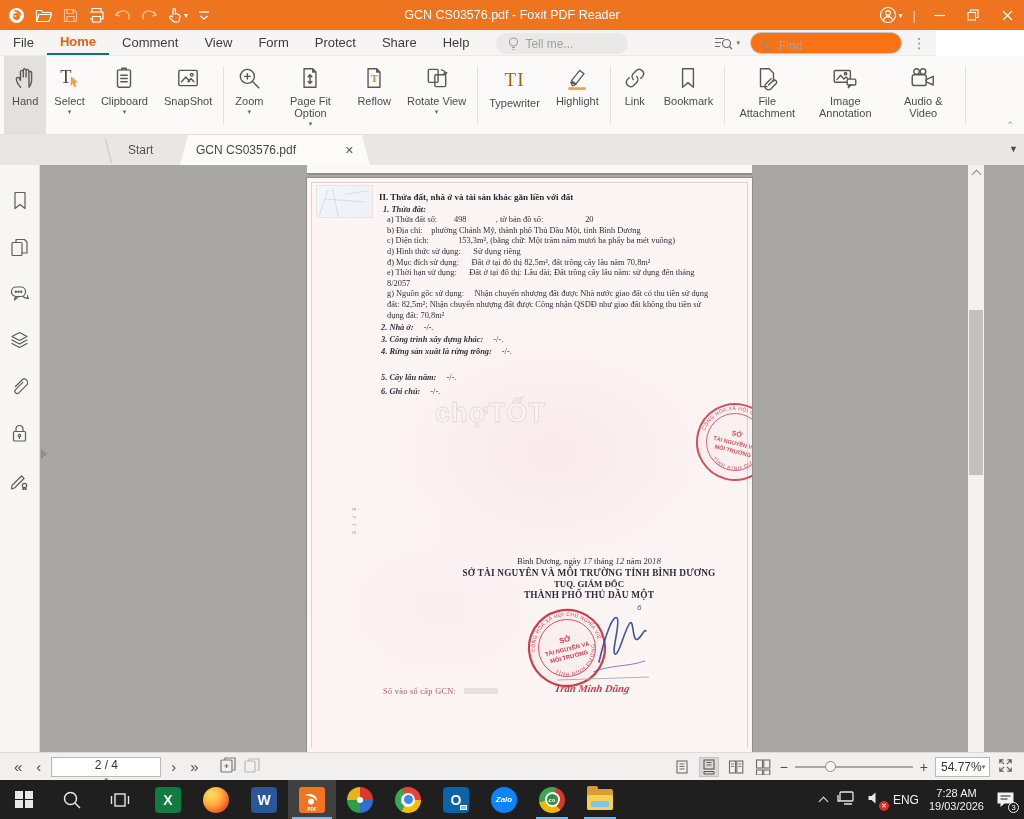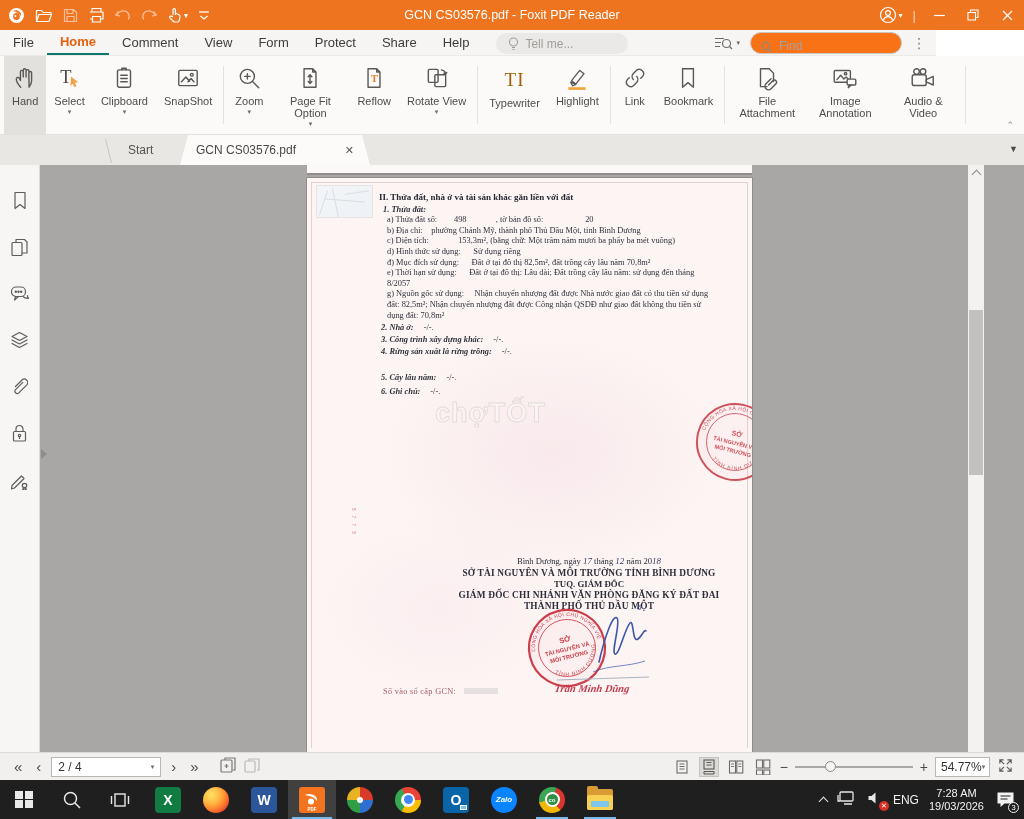--- a/index.html
+++ b/index.html
@@ -120,21 +120,21 @@
   .vs-thumb { position:absolute; left:1px; top:145px; width:14px; height:165px; background:#c3c1bf; }
   .chev-up { width:7px; height:7px; border-left:1.5px solid #8a8886; border-top:1.5px solid #8a8886;
     transform:rotate(45deg); margin-top:3px; }
 
   
   .statusbar { position:absolute; left:0; top:752px; width:1024px; height:28px; background:#f1f0ee;
     border-top:1px solid #dddbd8; display:flex; align-items:center; font-size:12px; color:#4c4a48; }
   .sb-left { display:flex; align-items:center; gap:6px; padding-left:10px; }
   .navg { font-size:15px; color:#4c4a48; padding:0 4px; }
   .pagebox { width:110px; height:20px; border:1px solid #b9b7b4; background:#fff; display:flex;
-    align-items:center; padding:0 6px; gap:4px; }
+    align-items:center; padding:0 6px; gap:4px;flex-direction:column; }
   .pagebox .pv { flex:1; font-size:12px; color:#333; }
   .pagebox .pc { font-size:7px; color:#6e6c6a; }
   .sb-right { margin-left:auto; display:flex; align-items:center; gap:7px; padding-right:10px; }
   .vmi { width:20px; height:20px; display:flex; align-items:center; justify-content:center; }
   .vmi.active { background:#dcdad7; border:1px solid #c4c2bf; }
   .slider-track { position:relative; width:118px; height:2px; background:#a9a7a4; }
   .slider-thumb { position:absolute; left:30px; top:-5px; width:11px; height:11px; border-radius:50%;
     background:#f7f6f4; border:1px solid #8a8886; }
   .zoombox { width:55px; height:20px; border:1px solid #b9b7b4; background:#fff; display:flex;
     align-items:center; justify-content:space-between; padding:0 5px; font-size:12px; color:#333; }
@@ -549,21 +549,20 @@
         <div class="signblock">
           <div class="placeline">
             <span>Bình Dương, ngày</span>
             <span class="hw">17</span>
             <span>tháng</span>
             <span class="hw">12</span>
             <span>năm 20</span><span class="hw">18</span>
           </div>
           <div class="org">SỞ TÀI NGUYÊN VÀ MÔI TRƯỜNG TỈNH BÌNH DƯƠNG</div>
           <div class="tuq">TUQ. GIÁM ĐỐC</div>
-          <div class="role">GIÁM ĐỐC CHI NHÁNH VĂN PHÒNG ĐĂNG KÝ ĐẤT ĐAI</div>
           <div class="role">THÀNH PHỐ THỦ DẦU MỘT</div>
         </div>
 
         <svg class="seal-main" width="84" height="84" viewBox="0 0 84 84">
           <defs>
             <path id="arcT1" d="M10 42a32 32 0 1 1 64 0"></path>
             <path id="arcB1" d="M14 42a28 28 0 0 0 56 0"></path>
           </defs>
           <circle cx="42" cy="42" r="38" fill="rgba(243,200,205,.12)" stroke="#cc3f4a" stroke-width="2.2"></circle>
           <circle cx="42" cy="42" r="28.5" fill="none" stroke="#cc3f4a" stroke-width=".8"></circle>

